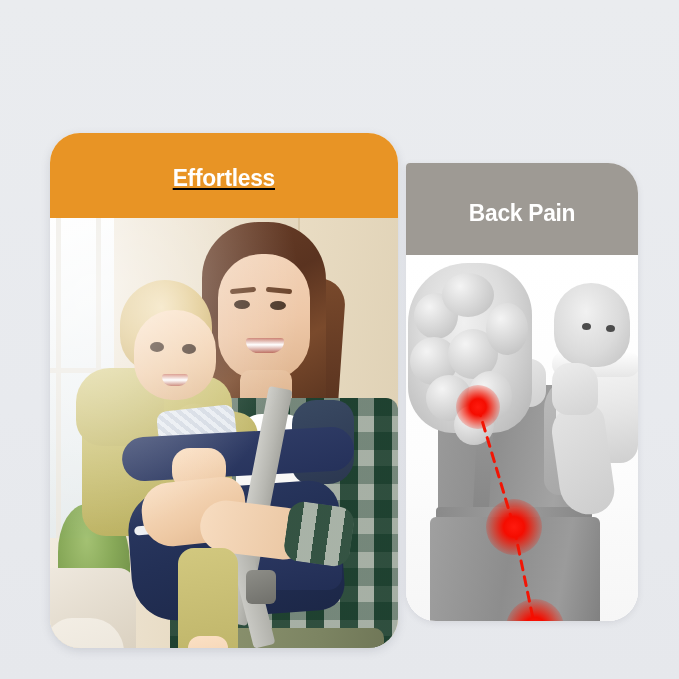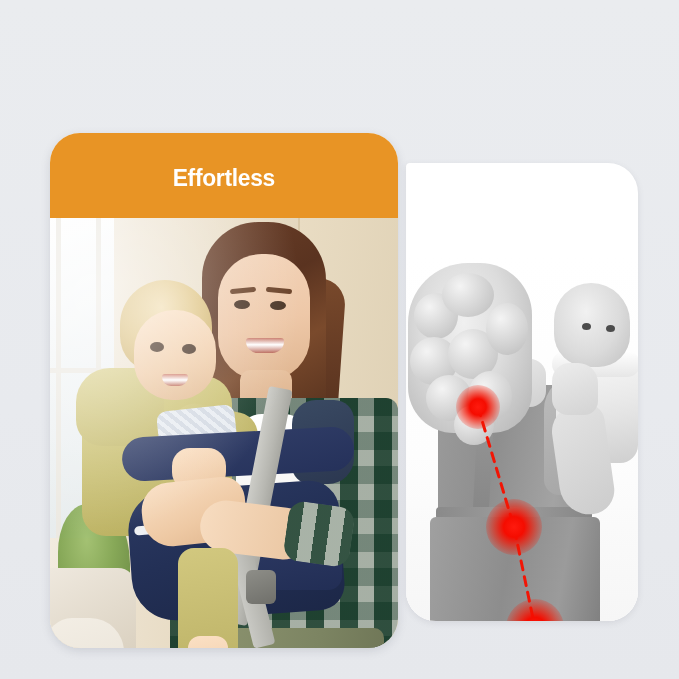--- a/index.html
+++ b/index.html
@@ -237,20 +237,21 @@
     box-shadow: 0 3px 10px rgba(90,95,110,0.18);
   }
   .band-orange {
     position: absolute;
     left: 0; right: 0; top: 0;
     height: 85px;
     background: #e89425;
     display: flex;
     align-items: center;
     justify-content: center;
+    text-decoration: underline;
   }
   .band-orange .band-text {
     color: #ffffff;
     font-size: 24px;
     font-weight: bold;
     letter-spacing: -0.3px;
     transform: scaleX(0.95);
     padding-top: 4px;
   }
   .photo-left {
@@ -485,20 +486,23 @@
 </head>
 <body>
 
 <div class="page">
 
 
   <div class="cards">
 
     <div class="card-right">
 
+      <div class="band-grey">
+        <span class="band-text">Back Pain</span>
+      </div>
 
       <div class="photo-right">
         <div class="bw">
           <div class="bw-bg"></div>
 
           <div class="bw-torso"></div>
           <div class="bw-strap-l"></div>
           <div class="bw-waistband"></div>
           <div class="bw-skirt"></div>
           <div class="bw-shoulder-r"></div>

